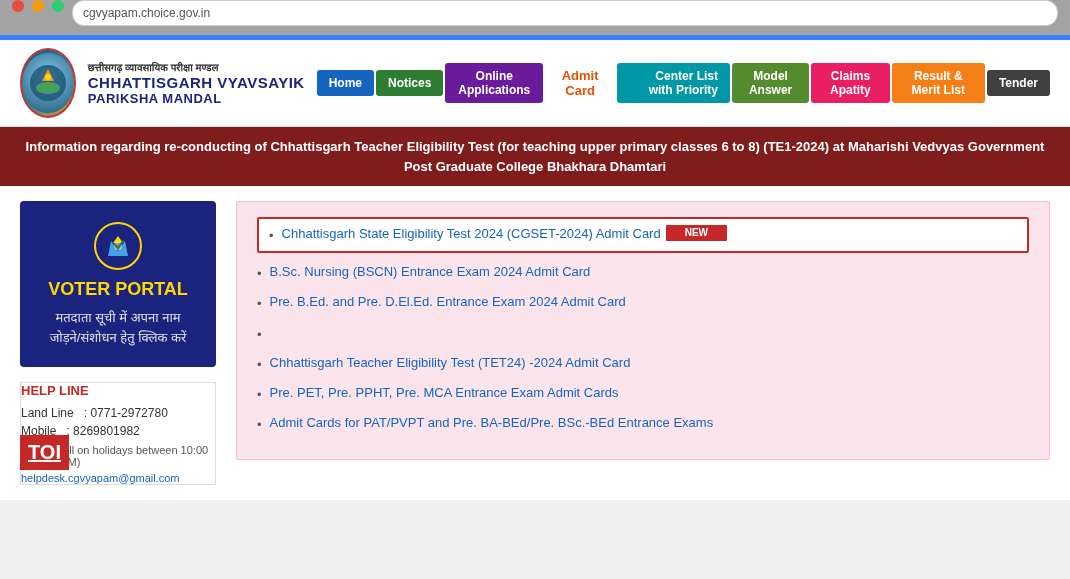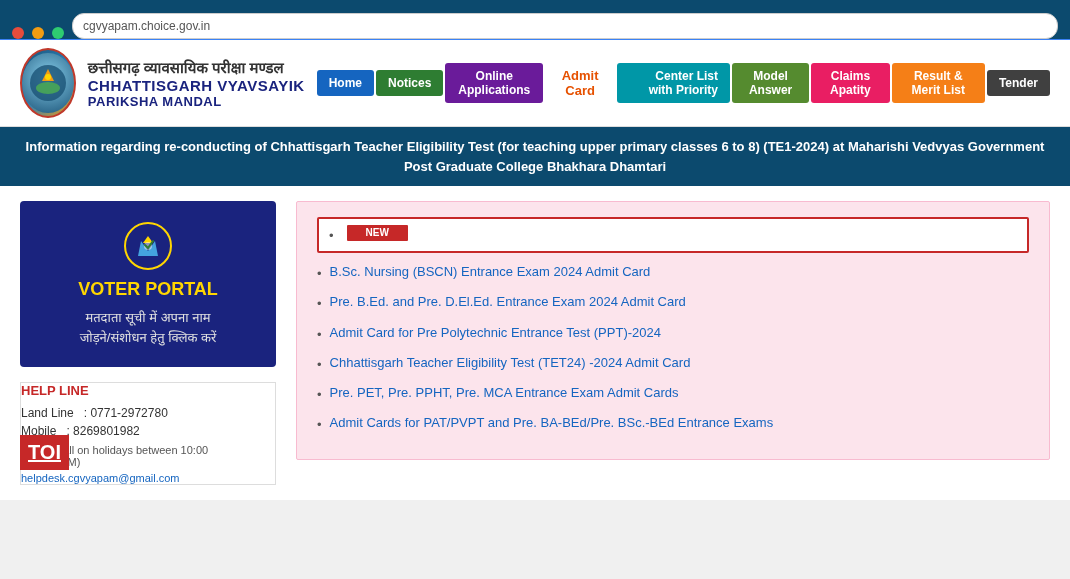--- a/index.html
+++ b/index.html
@@ -1,26 +1,26 @@
 <!DOCTYPE html>
 <html><head>
   <meta charset="utf-8">
   <style>
     * { margin: 0; padding: 0; box-sizing: border-box; }
     body { font-family: Arial, sans-serif; background: #f0f0f0; width: 1070px; overflow-x: hidden; }
 
     
     .browser-bar {
-      background: #0c4a6e;
+      background: #a3a3a3;
       height: 40px;
       display: flex;
-      align-items: flex-end;
+      align-items: flex-start;
       padding: 0 12px;
       gap: 8px;
-      border-bottom: 1px solid #3b82f6;
+      border-bottom: 5px solid #3b82f6;
     }
     .browser-bar .address-bar {
       flex: 1;
       background: white;
       border: 1px solid #ccc;
       border-radius: 12px;
       height: 26px;
       padding: 0 10px;
       font-size: 12px;
       color: #555;
@@ -56,21 +56,21 @@
       width: 60px;
       height: 60px;
       border-radius: 50%;
       background: radial-gradient(circle at 50% 40%, #87ceeb, #1a5276);
       display: flex;
       align-items: center;
       justify-content: center;
     }
     .org-text { flex: 0 0 auto; }
     .org-text .hindi {
-      font-size: 15px;
+      font-size: 10px;
       color: #333;
       font-weight: bold;
     }
     .org-text .english-main {
       font-size: 15px;
       color: #1a237e;
       font-weight: bold;
       letter-spacing: 0.5px;
     }
     .org-text .english-sub {
@@ -101,40 +101,40 @@
     .nav-online { background: #6a1b9a; }
     .nav-admit { background: transparent; color: #e65100; font-weight: bold; font-size: 13px; }
     .nav-center { background: #0097a7; text-align: right; }
     .nav-model { background: #558b2f; }
     .nav-claims { background: #e91e63; color: white; }
     .nav-result { background: #f57f17; }
     .nav-tender { background: #404040; }
 
     
     .info-banner {
-      background: #0c4a6e;
+      background: #7f1d1d;
       color: white;
       padding: 10px 20px;
       font-size: 13px;
       font-weight: bold;
       text-align: center;
       line-height: 1.5;
     }
 
     
     .main-content {
       display: flex;
       gap: 0;
       padding: 15px 20px;
       background: white;
     }
 
     
     .left-panel {
-      width: 256px;
+      width: 196px;
       flex-shrink: 0;
     }
 
     .voter-portal-box {
       background: #1a237e;
       color: white;
       padding: 20px;
       text-align: center;
       border-radius: 4px;
       margin-bottom: 15px;
@@ -338,34 +338,34 @@
     </div>
 
     <div class="toi-badge">TOI</div>
   </div>
 
   <div class="right-panel">
     <div class="notices-box">
 
       <div class="notice-item highlighted">
         <span class="notice-bullet">•</span>
+        <span class="notice-link">Chhattisgarh State Eligibility Test 2024 (CGSET-2024) Admit Card</span>
         <span class="new-badge">NEW</span>
       </div>
 
       <div class="notice-item">
         <span class="notice-bullet">•</span>
         <a class="notice-link">B.Sc. Nursing (BSCN) Entrance Exam 2024 Admit Card</a>
       </div>
       <div class="notice-item">
         <span class="notice-bullet">•</span>
         <a class="notice-link">Pre. B.Ed. and Pre. D.El.Ed. Entrance Exam 2024 Admit Card</a>
       </div>
       <div class="notice-item">
         <span class="notice-bullet">•</span>
-        <a class="notice-link">Admit Card for Pre Polytechnic Entrance Test (PPT)-2024</a>
       </div>
       <div class="notice-item">
         <span class="notice-bullet">•</span>
         <a class="notice-link">Chhattisgarh Teacher Eligibility Test (TET24) -2024 Admit Card</a>
       </div>
       <div class="notice-item">
         <span class="notice-bullet">•</span>
         <a class="notice-link">Pre. PET, Pre. PPHT, Pre. MCA Entrance Exam Admit Cards</a>
       </div>
       <div class="notice-item">

